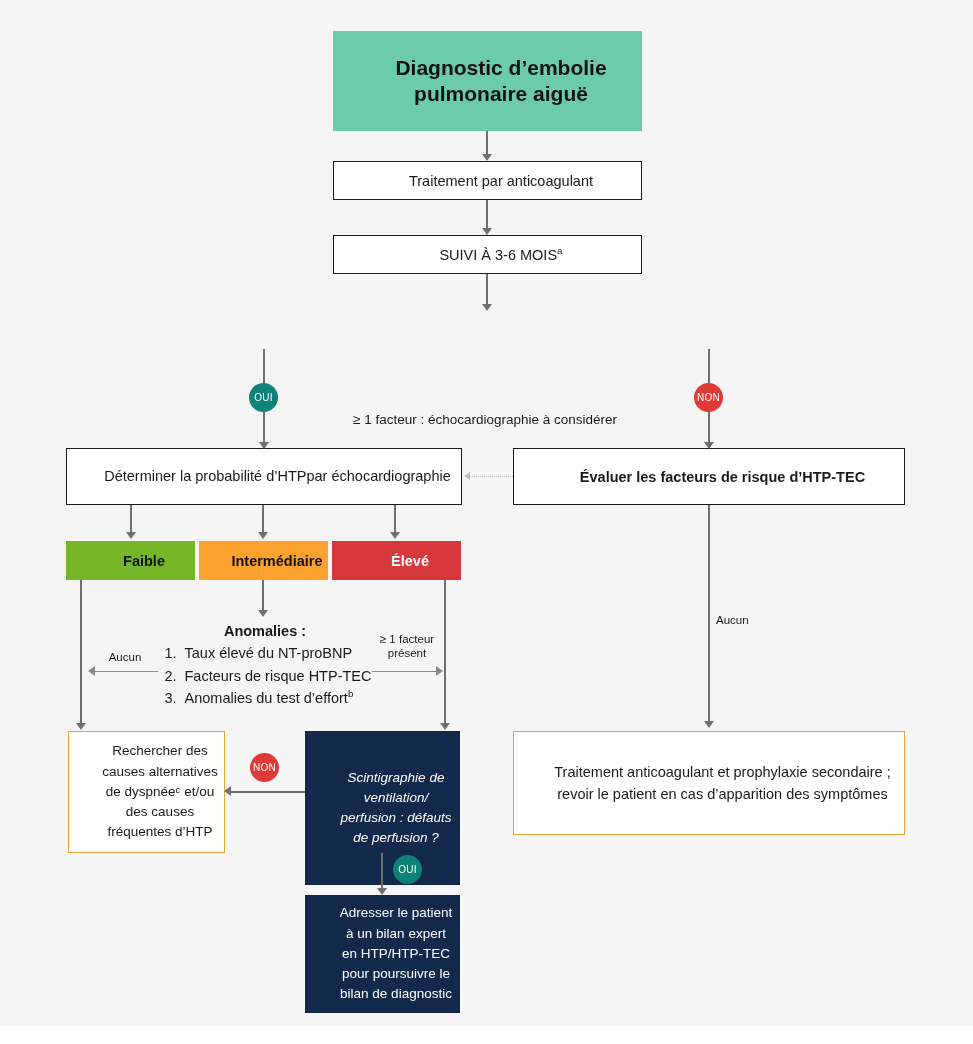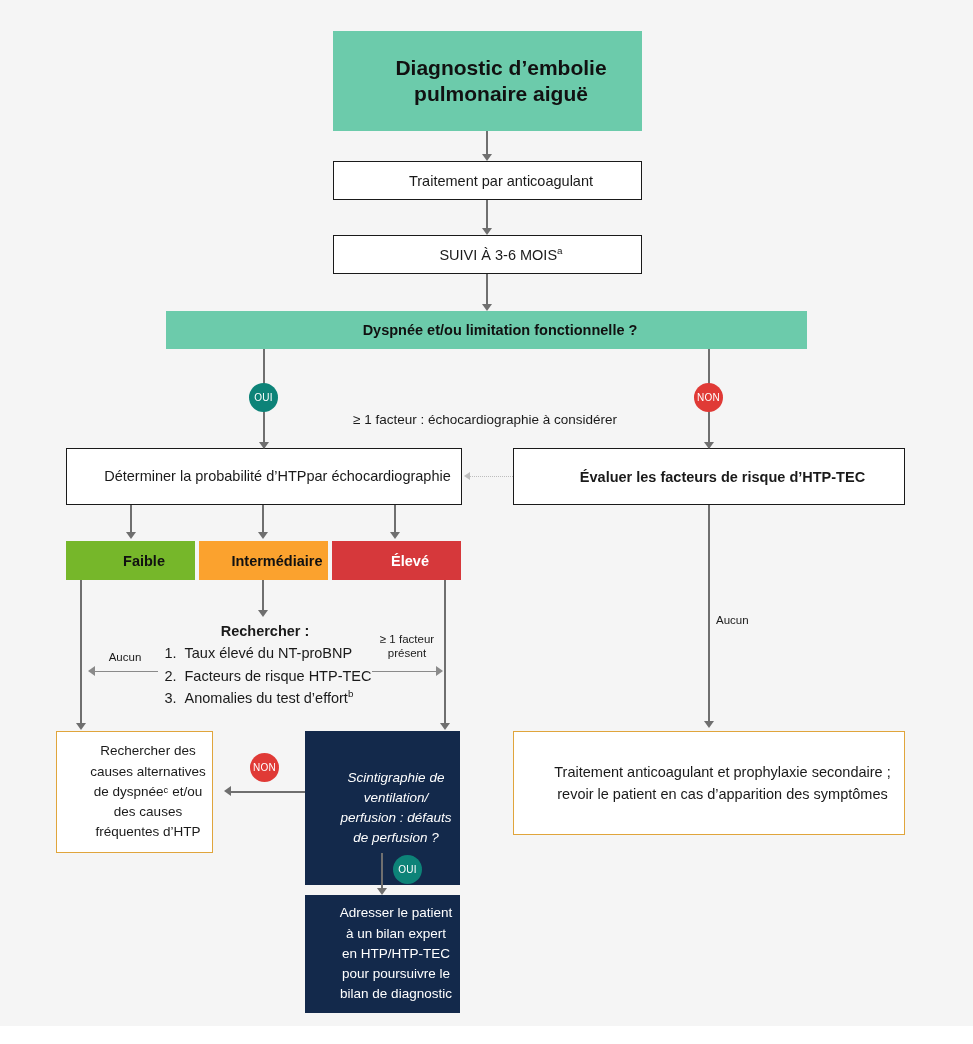--- a/index.html
+++ b/index.html
@@ -185,23 +185,20 @@
   <div class="vline" style="left:486px; top:200px; height:28px;"></div>
   <div class="arrow-down" style="left:482px; top:228px;"></div>
 
   <div class="node box-plain" style="left:333px; top:235px; width:309px; height:39px; font-size:14.5px;">
     <span><span>SUIVI À 3-6 MOIS</span><sup>a</sup></span>
   </div>
 
   <div class="vline" style="left:486px; top:274px; height:32px;"></div>
   <div class="arrow-down" style="left:482px; top:304px;"></div>
 
-  <div class="node box-teal" style="left:166px; top:311px; width:641px; height:38px; font-size:14.5px;">
-    <span>Dyspnée et/ou limitation fonctionnelle ?</span>
-  </div>
 
   <div class="vline" style="left:263px; top:349px; height:99px;"></div>
   <div class="badge badge-yes" style="left:249px; top:383px; width:29px; height:29px;">
     <span>OUI</span>
   </div>
   <div class="arrow-down" style="left:259px; top:442px;"></div>
 
   <div class="vline" style="left:708px; top:349px; height:99px;"></div>
   <div class="badge badge-no" style="left:694px; top:383px; width:29px; height:29px;">
     <span>NON</span>
@@ -240,21 +237,21 @@
     <span>Intermédiaire</span>
   </div>
   <div class="node box-red" style="left:332px; top:541px; width:129px; height:39px; font-size:14.5px;">
     <span>Élevé</span>
   </div>
 
   <div class="vline" style="left:262px; top:580px; height:32px;"></div>
   <div class="arrow-down" style="left:258px; top:610px;"></div>
 
   <div class="list-block" style="left:150px; top:620px; width:230px;">
-    <span class="lh">Rechercher :</span>
+    <span class="lh">Anomalies :</span>
     <ol>
       <li>Taux élevé du NT-proBNP</li>
       <li>Facteurs de risque HTP-TEC</li>
       <li><span>Anomalies du test d’effort</span><sup>b</sup></li>
     </ol>
   </div>
 
   <div class="hline-thin" style="left:95px; top:671px; width:63px;"></div>
   <div class="arrow-left" style="left:88px; top:666px;"></div>
   <div class="edge-label" style="left:92px; top:650px; width:66px; font-size:11.5px;">
@@ -264,21 +261,21 @@
   <div class="hline-thin" style="left:372px; top:671px; width:66px;"></div>
   <div class="arrow-right" style="left:436px; top:666px;"></div>
   <div class="edge-label" style="left:372px; top:632px; width:70px; font-size:11.5px;">
     <span>≥ 1 facteur</span><br>
     <span>présent</span>
   </div>
 
   <div class="vline" style="left:80px; top:580px; height:145px;"></div>
   <div class="arrow-down" style="left:76px; top:723px;"></div>
 
-  <div class="node box-gold" style="left:56px; top:731px; width:157px; height:122px; font-size:13.5px; line-height:1.5; flex-direction:column;">
+  <div class="node box-gold" style="left:68px; top:731px; width:157px; height:122px; font-size:13.5px; line-height:1.5; flex-direction:column;">
     <span>Rechercher des</span>
     <span>causes alternatives</span>
     <span>de dyspnéeᶜ et/ou</span>
     <span>des causes</span>
     <span>fréquentes d’HTP</span>
   </div>
 
   <div class="vline" style="left:444px; top:580px; height:145px;"></div>
   <div class="arrow-down" style="left:440px; top:723px;"></div>
 

